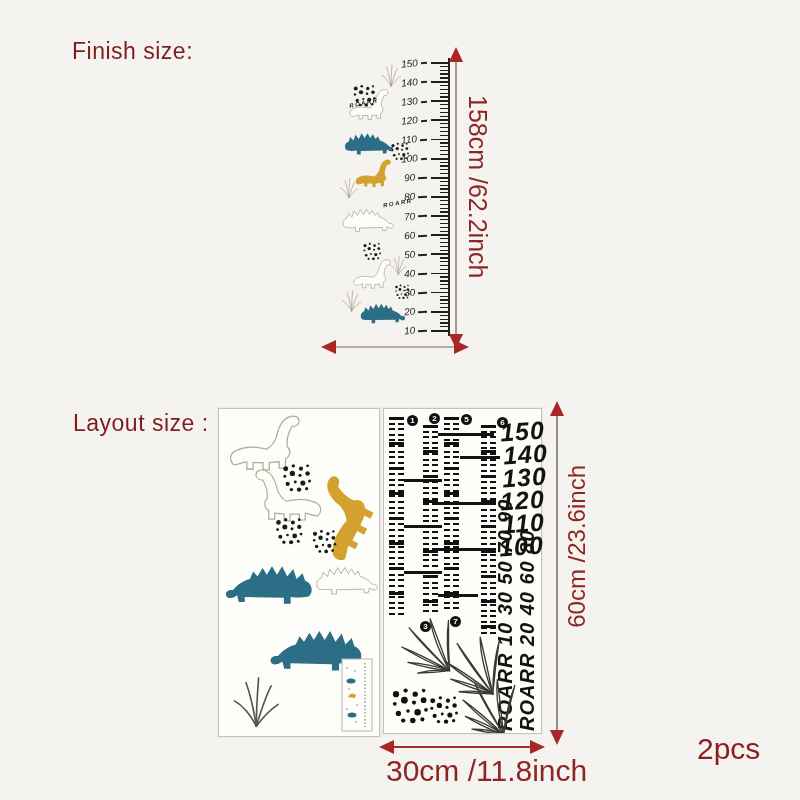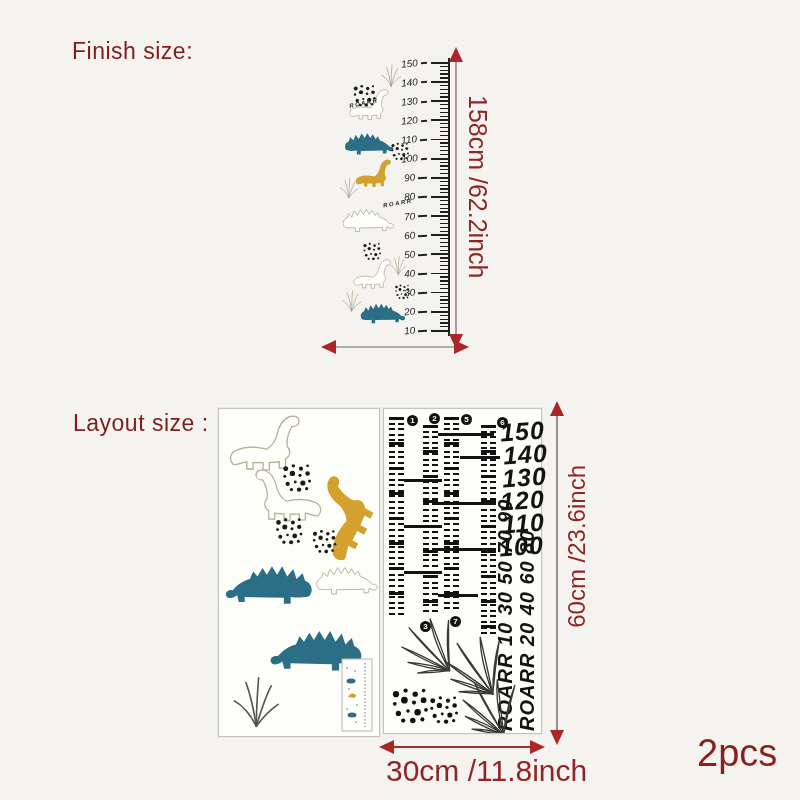--- a/index.html
+++ b/index.html
@@ -54,21 +54,21 @@
     background-position:left top,left top,right top;
     background-repeat:no-repeat;}
   .marker{position:absolute;width:11px;height:11px;border-radius:50%;background:#111;color:#fff;
     font-size:8px;line-height:11px;text-align:center;font-weight:bold;}
   .conn{position:absolute;height:3px;background:#131311;}
   .big-num{position:absolute;font-style:italic;font-size:25px;font-weight:600;color:#14140f;
     transform:rotate(-4deg);letter-spacing:1px;}
   .rot-col{position:absolute;writing-mode:vertical-rl;transform:rotate(180deg);
     font-style:italic;font-weight:600;font-size:20px;color:#14140f;letter-spacing:1px;white-space:nowrap;}
 
-  .pieces{font-size:38px;color:#8a1f1f;}
+  .pieces{font-size:30px;color:#8a1f1f;}
 </style>
 </head>
 <body>
 
 <div class="canvas">
 
   <svg width="0" height="0" style="position:absolute">
     <defs>
       <g id="bronto">
         <path d="M7,55 C2,50 3,42 11,39 C20,35 33,35 44,38 C49,35 53,30 55,24 C57,14 61,5 69,2 C75,0 80,2 80,7 C80,11 76,13 72,13 C68,20 66,28 67,35 C71,39 71,45 65,49 L65,59 L58,59 L58,52 L47,53 L47,61 L40,61 L40,53 L29,53 L29,60 L22,60 L22,52 C16,53 10,56 7,55 Z"></path>

